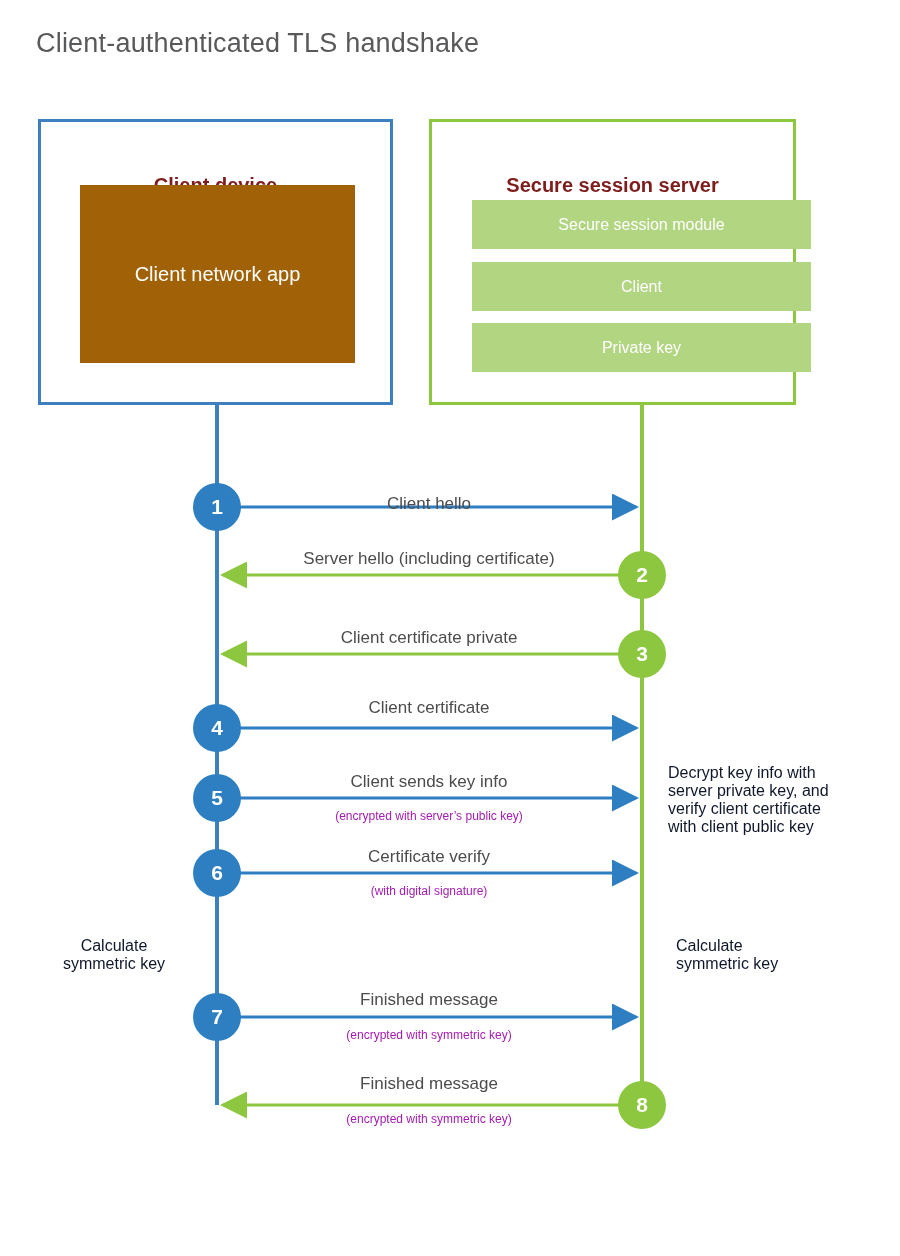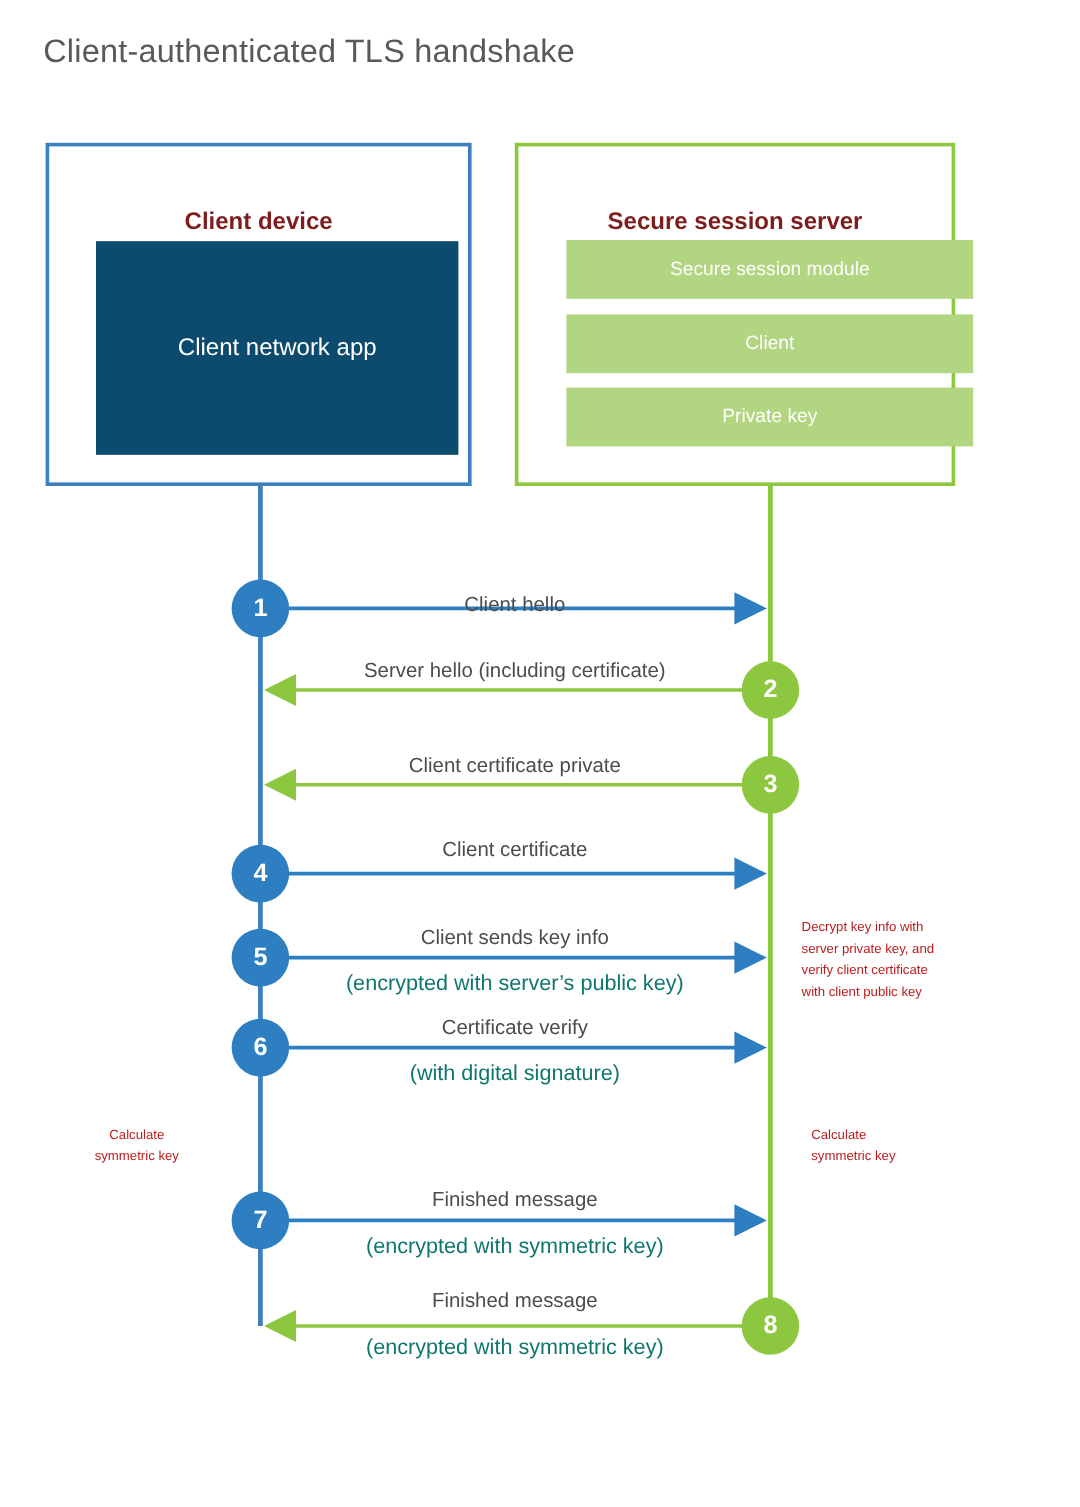--- a/index.html
+++ b/index.html
@@ -60,24 +60,24 @@
     text-align: center;
     font-size: 20px;
     font-weight: bold;
     color: #7f1d1d;
     margin-top: 28px;
   }
 
   .client-app-block {
     position: absolute;
     left: 39px;
-    top: 79px;
-    width: 302px;
+    top: 63px;
+    width: 275px;
     height: 178px;
-    background: #0c4a6e;
+    background: #a16207;
     color: #ffffff;
     font-size: 20px;
     line-height: 28px;
     display: flex;
     align-items: center;
     justify-content: center;
     text-align: center;
   }
 
   .server-bar {
@@ -130,31 +130,31 @@
     transform: translate(-50%, 0);
     text-align: center;
     font-size: 17px;
     color: #4c4c4e;
     white-space: nowrap;
   }
   .msg-sublabel {
     position: absolute;
     transform: translate(-50%, 0);
     text-align: center;
-    font-size: 18px;
-    color: #0f766e;
+    font-size: 12px;
+    color: #a21caf;
     white-space: nowrap;
   }
 
   
   .side-note {
     position: absolute;
-    font-size: 11px;
+    font-size: 16px;
     line-height: 18px;
-    color: #b91c1c;
+    color: #0f172a;
   }
   .side-note.right-note {
     text-align: left;
   }
 </style>
 </head>
 <body>
 
 <div id="canvas">
 

